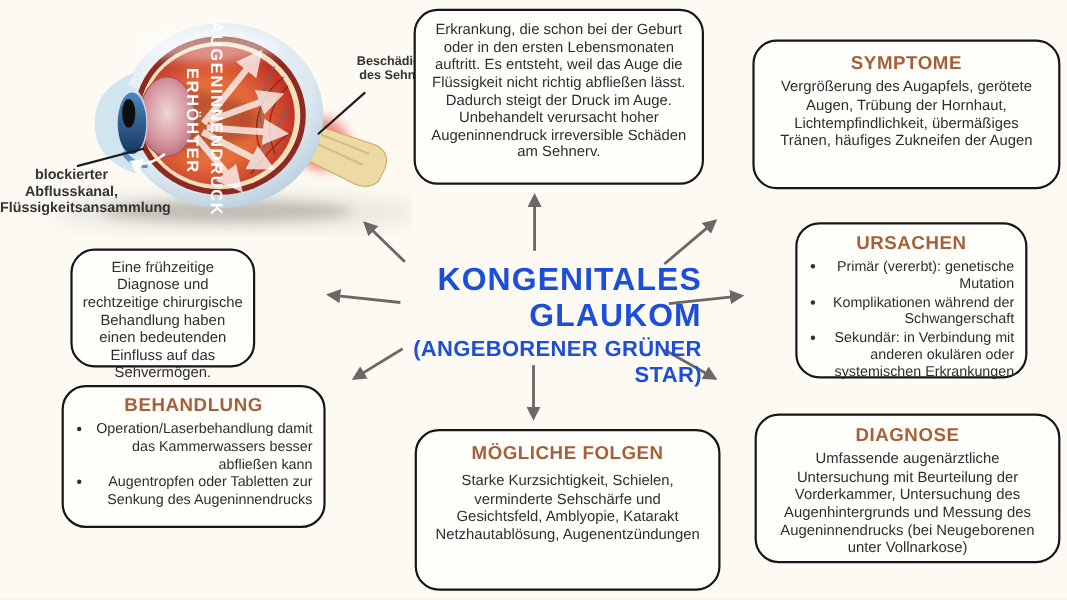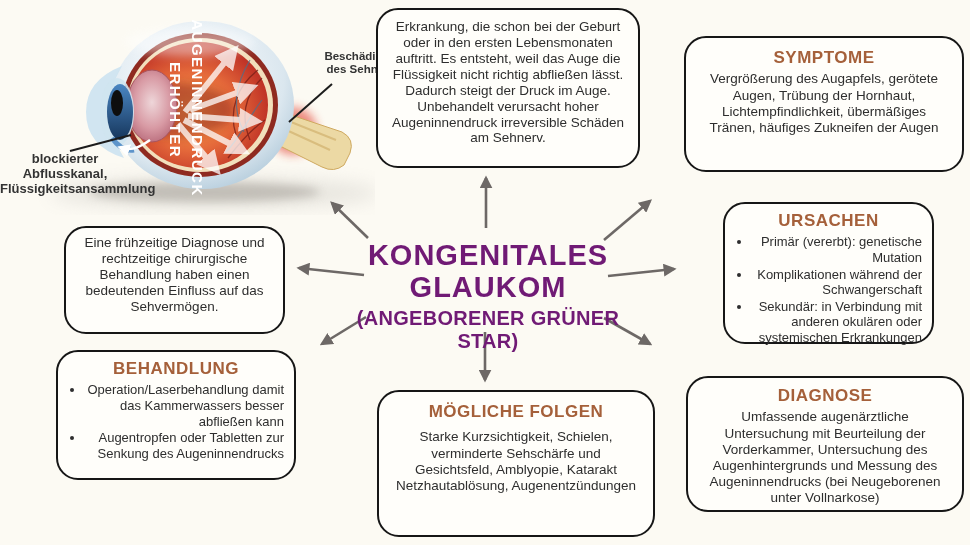--- a/index.html
+++ b/index.html
@@ -37,22 +37,22 @@
   ul.bullets{
     margin:2px 0 0 0;
     padding-left:17px;
     text-align:left;
     list-style:disc outside;
   }
   ul.bullets li{margin:0 0 1px 0;text-align:right;}
   .center-title{
     position:absolute;
     left:338px;top:240px;width:300px;
-    text-align:center;
-    color:#701a75;
+    text-align:right;
+    color:#1d4ed8;
   }
   .center-title .main{
     font-size:29px;
     font-weight:800;
     letter-spacing:1px;
     line-height:1.1;
     margin:0;
   }
   .center-title .sub{
     font-size:20px;
@@ -231,17 +231,17 @@
   </div>
 
   <div class="box" style="left:56px;top:350px;width:240px;height:130px;padding:7px 10px;font-size:13px;">
     <div class="box-title">BEHANDLUNG</div>
     <ul class="bullets">
       <li>Operation/Laserbehandlung damit das Kammerwassers besser abfließen kann</li>
       <li>Augentropfen oder Tabletten zur Senkung des Augeninnendrucks</li>
     </ul>
   </div>
 
-  <div class="box" style="left:64px;top:226px;width:221px;height:108px;padding:7px 8px;line-height:1.18;">
+  <div class="box" style="left:64px;top:226px;width:168px;height:108px;padding:7px 8px;line-height:1.18;">
     <div class="box-text">Eine frühzeitige Diagnose und rechtzeitige chirurgische Behandlung haben einen bedeutenden Einfluss auf das Sehvermögen.</div>
   </div>
 
 </div>
 
 </body></html>

